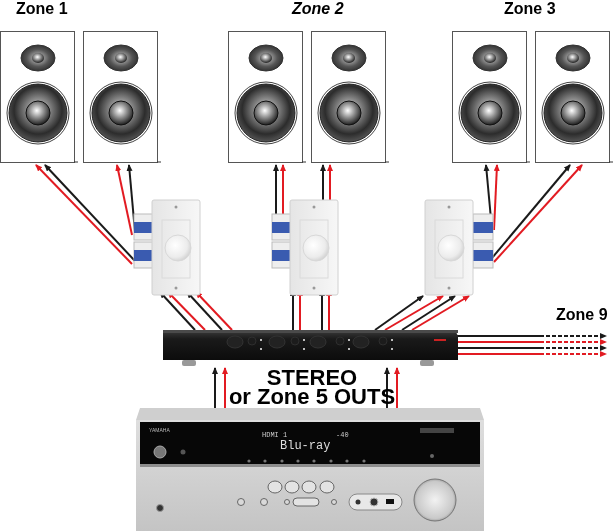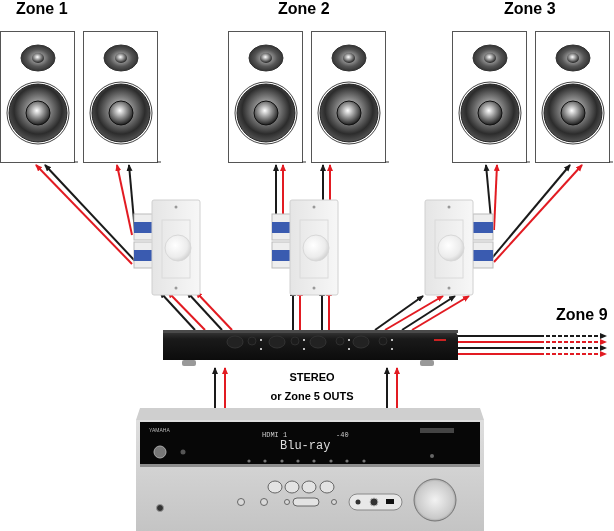--- a/index.html
+++ b/index.html
@@ -1,19 +1,19 @@
 <!DOCTYPE html>
 <html><head>
 <meta charset="utf-8">
 <style>
   html, body { margin: 0; padding: 0; background: #ffffff; }
   body { width: 614px; height: 531px; position: relative; overflow: hidden; font-family: "Liberation Sans", sans-serif; }
   #stage { position: absolute; left: 0; top: 0; width: 614px; height: 531px; }
   .zone-label { position: absolute; font-weight: bold; font-size: 16px; color: #000; white-space: nowrap; text-align: center; }
-  .stereo-label { position: absolute; font-weight: bold; font-size: 11px; color: #000; text-align: center; line-height: 19px; width: 200px; }
+  .stereo-label { position: absolute; font-weight: bold; font-size: 22px; color: #000; text-align: center; line-height: 19px; width: 200px; }
 </style>
 </head>
 <body>
 
 <div id="stage">
   <svg id="svg" width="614" height="531" viewBox="0 0 614 531" xmlns="http://www.w3.org/2000/svg">
     <defs>
       <radialGradient id="woof" cx="50%" cy="45%" r="55%">
         <stop offset="0%" stop-color="#e6e6e6"></stop>
         <stop offset="35%" stop-color="#8a8a8a"></stop>
@@ -245,21 +245,21 @@
         <rect x="349" y="494" width="53" height="16" rx="8" fill="#e8e8e8" stroke="#888"></rect>
         <circle cx="358" cy="502" r="2.5" fill="#333"></circle>
         <circle cx="374" cy="502" r="4" fill="#333" stroke="#bbb"></circle>
         <rect x="386" y="499" width="8" height="5" fill="#111"></rect>
         <circle cx="435" cy="500" r="21" fill="url(#volknob)" stroke="#777"></circle>
         <circle cx="160" cy="508" r="3.5" fill="#333" stroke="#999"></circle>
       </g>
   </svg>
 
   <div class="zone-label" style="left:16px;top:0px;">Zone 1</div>
-  <div class="zone-label" style="left:278px;top:0px;">Zone 2</div>
+  <div class="zone-label" style="left:292px;top:0px;font-style:italic;">Zone 2</div>
   <div class="zone-label" style="left:504px;top:0px;">Zone 3</div>
   <div class="zone-label" style="left:556px;top:306px;">Zone 9</div>
 
   <div class="stereo-label" style="left:212px;top:368px;">
     <div>STEREO</div>
     <div>or Zone 5 OUTS</div>
   </div>
 </div>
 
 </body></html>

